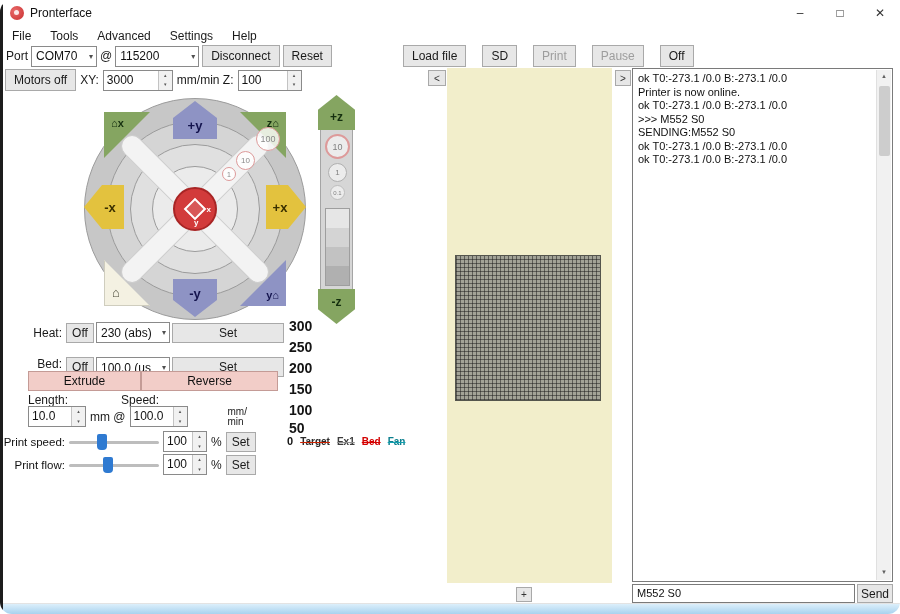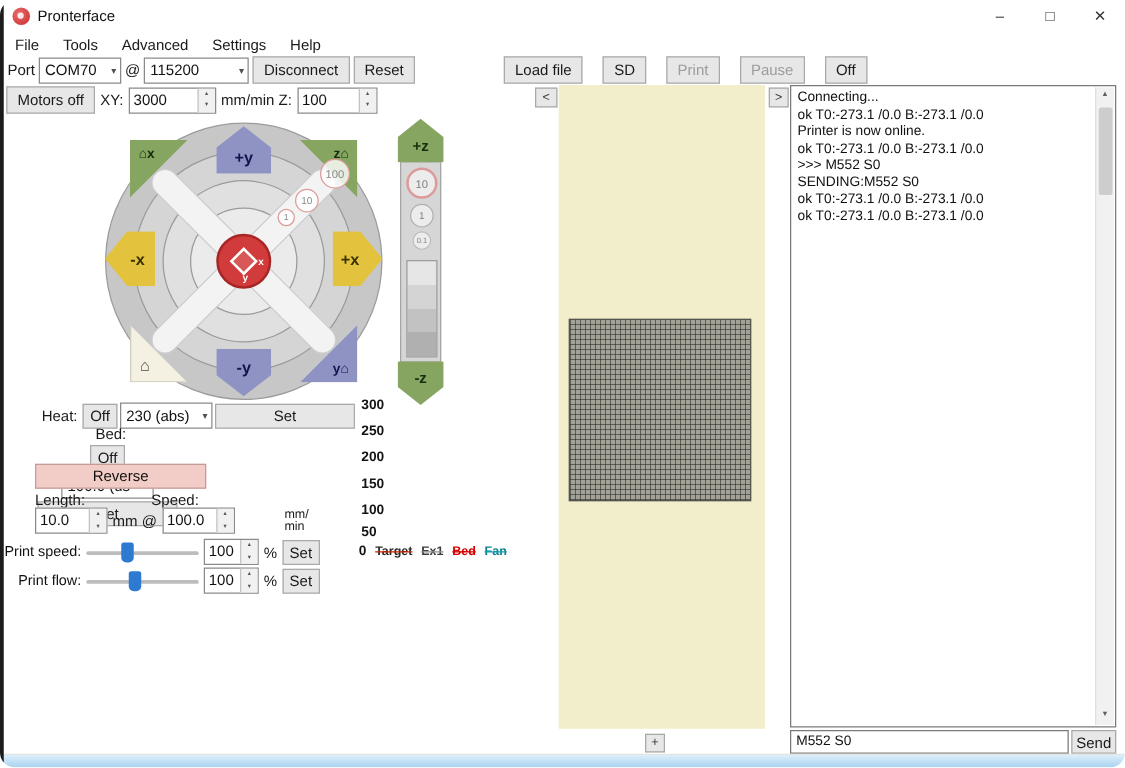--- a/index.html
+++ b/index.html
@@ -78,21 +78,21 @@
   .z-minus { top:194px; clip-path:polygon(0 0,100% 0,100% 58%,50% 100%,0 58%); padding-bottom:9px; }
   .zbody { position:absolute; left:2px; top:34px; width:33px; height:161px; background:#d6d6d6; border:1px solid #a5a5a5; }
   .zstep { position:absolute; border-radius:50%; display:flex; align-items:center; justify-content:center; background:#ececec; color:#808080; }
   .zs10 { left:4px; top:4px; width:25px; height:25px; border:2px solid #dd9a9a; font-size:9px; }
   .zs1  { left:7px; top:33px; width:19px; height:19px; border:1px solid #b0b0b0; font-size:8px; }
   .zs01 { left:9px; top:55px; width:15px; height:15px; border:1px solid #bdbdbd; font-size:6px; }
   .zgrad { position:absolute; left:4px; top:78px; width:25px; height:78px; background:linear-gradient(#e6e6e6 0 25%, #d4d4d4 25% 50%, #c2c2c2 50% 75%, #b0b0b0 75% 100%); border:1px solid #9e9e9e; }
 
   
   .heat-row { position:absolute; left:30px; top:322px; display:flex; gap:2px; align-items:center; }
-  .bed-row  { position:absolute; left:30px; top:340px; display:flex; gap:2px; align-items:center;flex-direction:column; }
+  .bed-row  { position:absolute; left:30px; top:357px; display:flex; gap:2px; align-items:flex-start; }
   .t-label { width:34px; text-align:right; padding-right:2px; }
   .t-off { width:28px; }
   .t-combo { width:74px; }
   .t-set { width:112px; }
 
   
   .ext-row { position:absolute; left:28px; top:371px; display:flex; }
   .ext-btn { height:20px; border:1px solid #c49b96; background:#f2cdc8; display:flex; align-items:center; justify-content:center; font-size:12px; }
   .b-extrude { width:113px; }
   .b-reverse { width:137px; }
@@ -108,21 +108,21 @@
   .rate-label { width:62px; text-align:right; font-size:11.5px; }
   .slider { position:relative; width:90px; height:18px; }
   .slider .track { position:absolute; left:0; right:0; top:8px; height:3px; background:#bdbdbd; border-radius:2px; }
   .slider .thumb { position:absolute; top:1px; width:10px; height:16px; background:#2f7ad1; border-radius:2px 2px 4px 4px; }
   .th-speed { left:28px; } .th-flow { left:34px; }
   .rate-num { width:44px; }
   .rate-set { width:30px; }
 
   
   .graph { position:absolute; left:287px; top:320px; width:134px; height:127px; background:#fff; }
-  .gtick { position:absolute; left:2px; font-weight:bold; font-size:11px; color:#141414; }
+  .gtick { position:absolute; left:2px; font-weight:bold; font-size:14px; color:#141414; }
   .gt0 { top:-2px; } .gt1 { top:19px; } .gt2 { top:40px; } .gt3 { top:61px; } .gt4 { top:82px; } .gt5 { top:100px; }
   .glegend { position:absolute; left:0; bottom:0; display:flex; align-items:baseline; gap:7px; font-size:10px; font-weight:bold; white-space:nowrap; }
   .gorigin { font-size:11px; font-weight:bold; color:#141414; }
   .leg-target { color:#2a2a2a; text-decoration:line-through; text-decoration-color:#cc2200; }
   .leg-ex1 { color:#3c3c3c; text-decoration:line-through; text-decoration-color:#909090; }
   .leg-bed { color:#d40000; text-decoration:line-through; text-decoration-color:#d40000; }
   .leg-fan { color:#0b7f8e; text-decoration:line-through; text-decoration-color:#12a0b0; }
 
   
   .viewer { position:absolute; left:447px; top:68px; width:165px; height:515px; background:#f2eecb; }
@@ -274,20 +274,21 @@
     <span class="lbl t-label">Bed:</span>
     <span class="btn small t-off">Off</span>
     <span class="combo t-combo">
       <span style="overflow:hidden;white-space:nowrap">100.0 (us</span>
       <span class="carrow">▾</span>
     </span>
     <span class="btn small t-set">Set</span>
   </div>
 
   <div class="ext-row">
+    <span class="ext-btn b-extrude">Extrude</span>
     <span class="ext-btn b-reverse">Reverse</span>
   </div>
   <div class="len-labels">
     <span class="lbl">Length:</span>
     <span class="lbl l2">Speed:</span>
   </div>
   <div class="len-row">
     <span class="spinner" style="width:58px">
       <span class="val">10.0</span>
       <span class="sarrows">
@@ -359,21 +360,20 @@
   </div>
 
   <div class="mini-btn collapse-left">&lt;</div>
   <div class="viewer">
     <div class="bed-grid"></div>
   </div>
   <div class="mini-btn zoom-btn">+</div>
   <div class="mini-btn collapse-right">&gt;</div>
 
   <div class="log">
-    <div class="log-line">Connecting...</div>
     <div class="log-line">ok T0:-273.1 /0.0 B:-273.1 /0.0</div>
     <div class="log-line">Printer is now online.</div>
     <div class="log-line">ok T0:-273.1 /0.0 B:-273.1 /0.0</div>
     <div class="log-line">&gt;&gt;&gt; M552 S0</div>
     <div class="log-line">SENDING:M552 S0</div>
     <div class="log-line">ok T0:-273.1 /0.0 B:-273.1 /0.0</div>
     <div class="log-line">ok T0:-273.1 /0.0 B:-273.1 /0.0</div>
     <div class="scrollbar">
       <span class="sb-up">▲</span>
       <span class="sb-thumb"></span>

